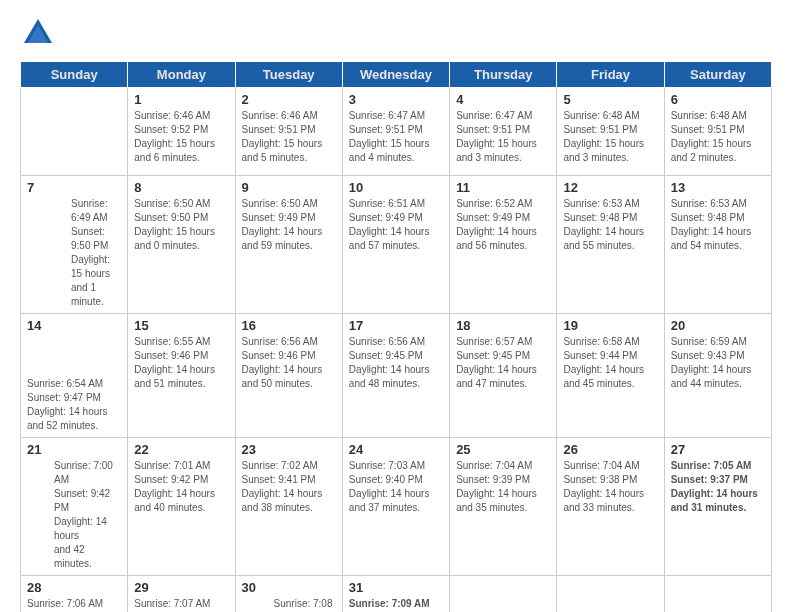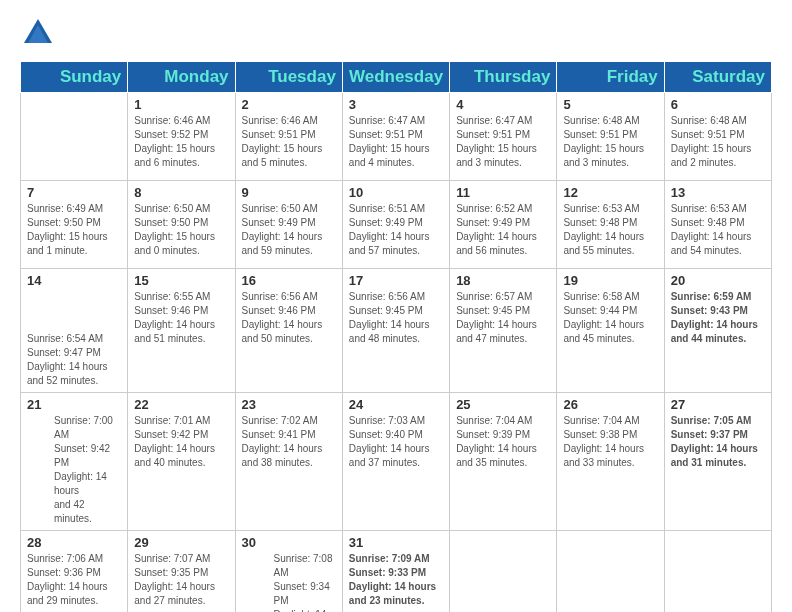--- a/index.html
+++ b/index.html
@@ -60,24 +60,24 @@
       color: #333;
       margin-top: 2px;
     }
     .calendar {
       width: 100%;
       border-collapse: collapse;
       table-layout: fixed;
     }
     .calendar th {
       background-color: #1a5fa8;
-      color: #5eead4;
-      text-align: right;
+      color: #e5e5e5;
+      text-align: center;
       padding: 5px 6px;
-      font-size: 17px;
+      font-size: 13px;
       font-weight: bold;
       border: 1px solid #fff;
     }
     .calendar td {
       border: 1px solid #ccc;
       vertical-align: top;
       padding: 4px 6px;
       height: 88px;
       background: #fff;
     }
@@ -175,21 +175,21 @@
             <div class="day-number">6</div>
             <div class="day-info" style="white-space: pre-line;">Sunrise: 6:48 AM
 Sunset: 9:51 PM
 Daylight: 15 hours
 and 2 minutes.</div>
           </td>
         </tr>
         <tr class="week-row">
           <td>
             <div class="day-number">7</div>
-            <div class="day-info" style="white-space: pre-line;">Sunrise: 6:49 AM
+            <div class="day-info" style="white-space: pre-line; margin-left: 44px;">Sunrise: 6:49 AM
 Sunset: 9:50 PM
 Daylight: 15 hours
 and 1 minute.</div>
           </td>
           <td>
             <div class="day-number">8</div>
             <div class="day-info" style="white-space: pre-line;">Sunrise: 6:50 AM
 Sunset: 9:50 PM
 Daylight: 15 hours
 and 0 minutes.</div>
@@ -268,21 +268,21 @@
           </td>
           <td>
             <div class="day-number">19</div>
             <div class="day-info" style="white-space: pre-line;">Sunrise: 6:58 AM
 Sunset: 9:44 PM
 Daylight: 14 hours
 and 45 minutes.</div>
           </td>
           <td>
             <div class="day-number">20</div>
-            <div class="day-info" style="white-space: pre-line; font-weight: bold;">Sunrise: 6:59 AM
+            <div class="day-info" style="white-space: pre-line;">Sunrise: 6:59 AM
 Sunset: 9:43 PM
 Daylight: 14 hours
 and 44 minutes.</div>
           </td>
         </tr>
         <tr class="week-row">
           <td>
             <div class="day-number">21</div>
             <div class="day-info" style="white-space: pre-line; margin-left: 27px;">Sunrise: 7:00 AM
 Sunset: 9:42 PM

